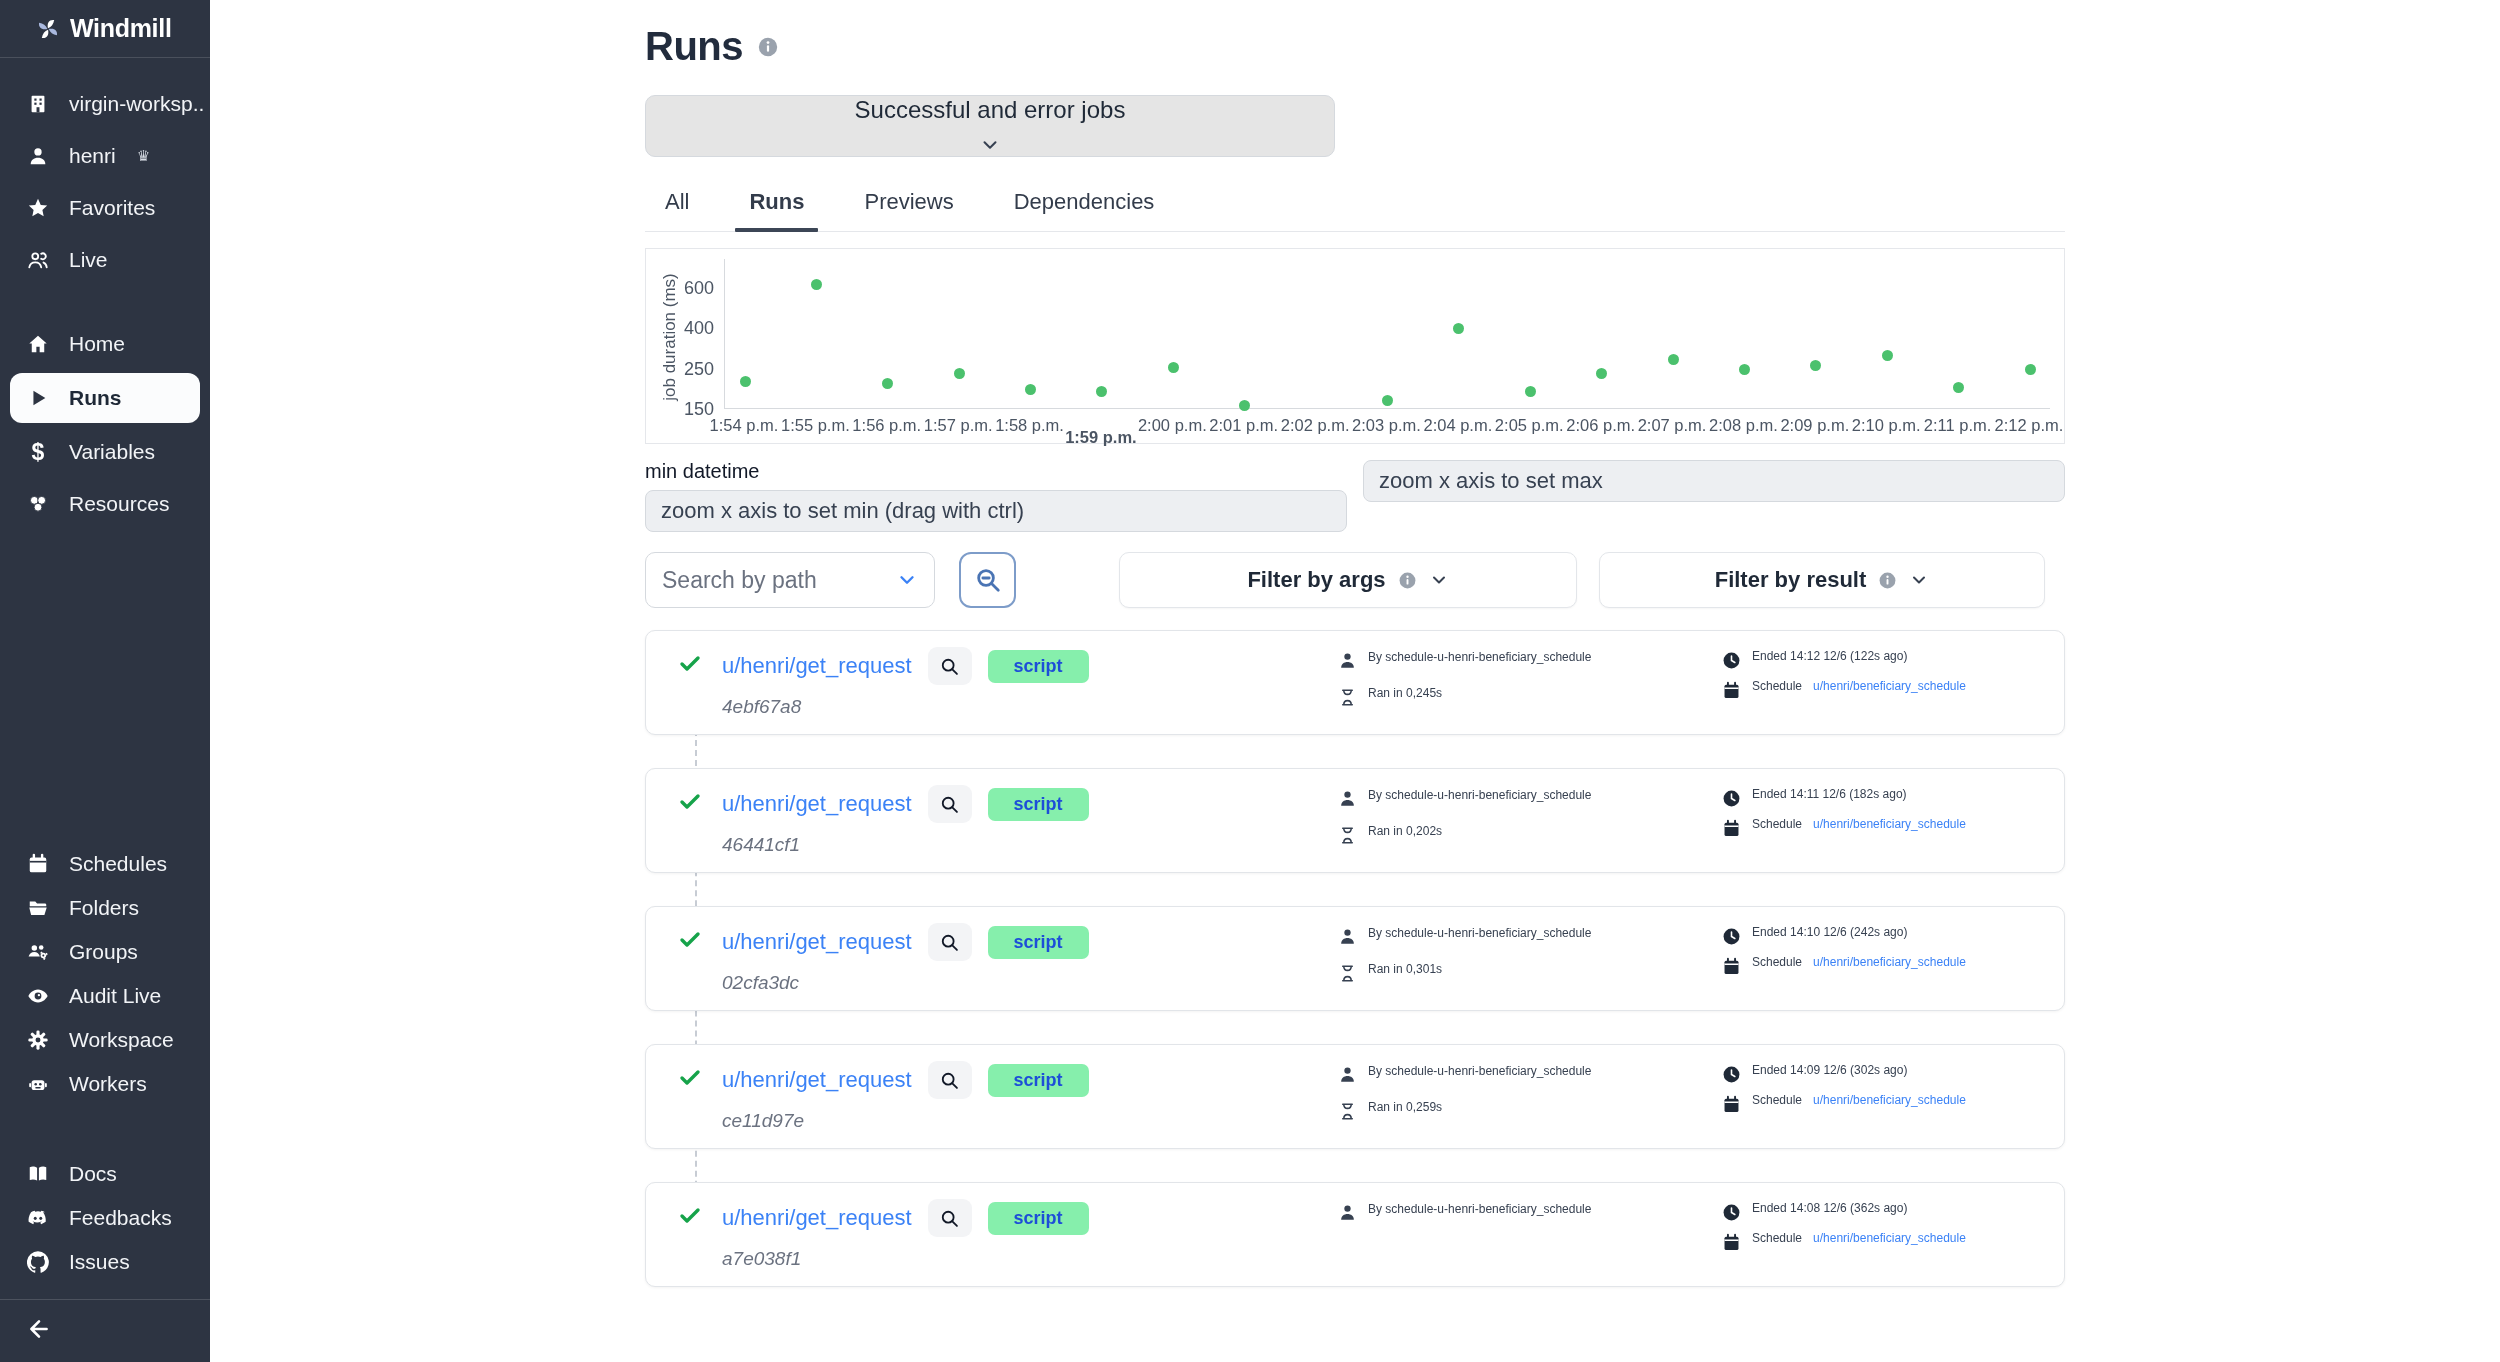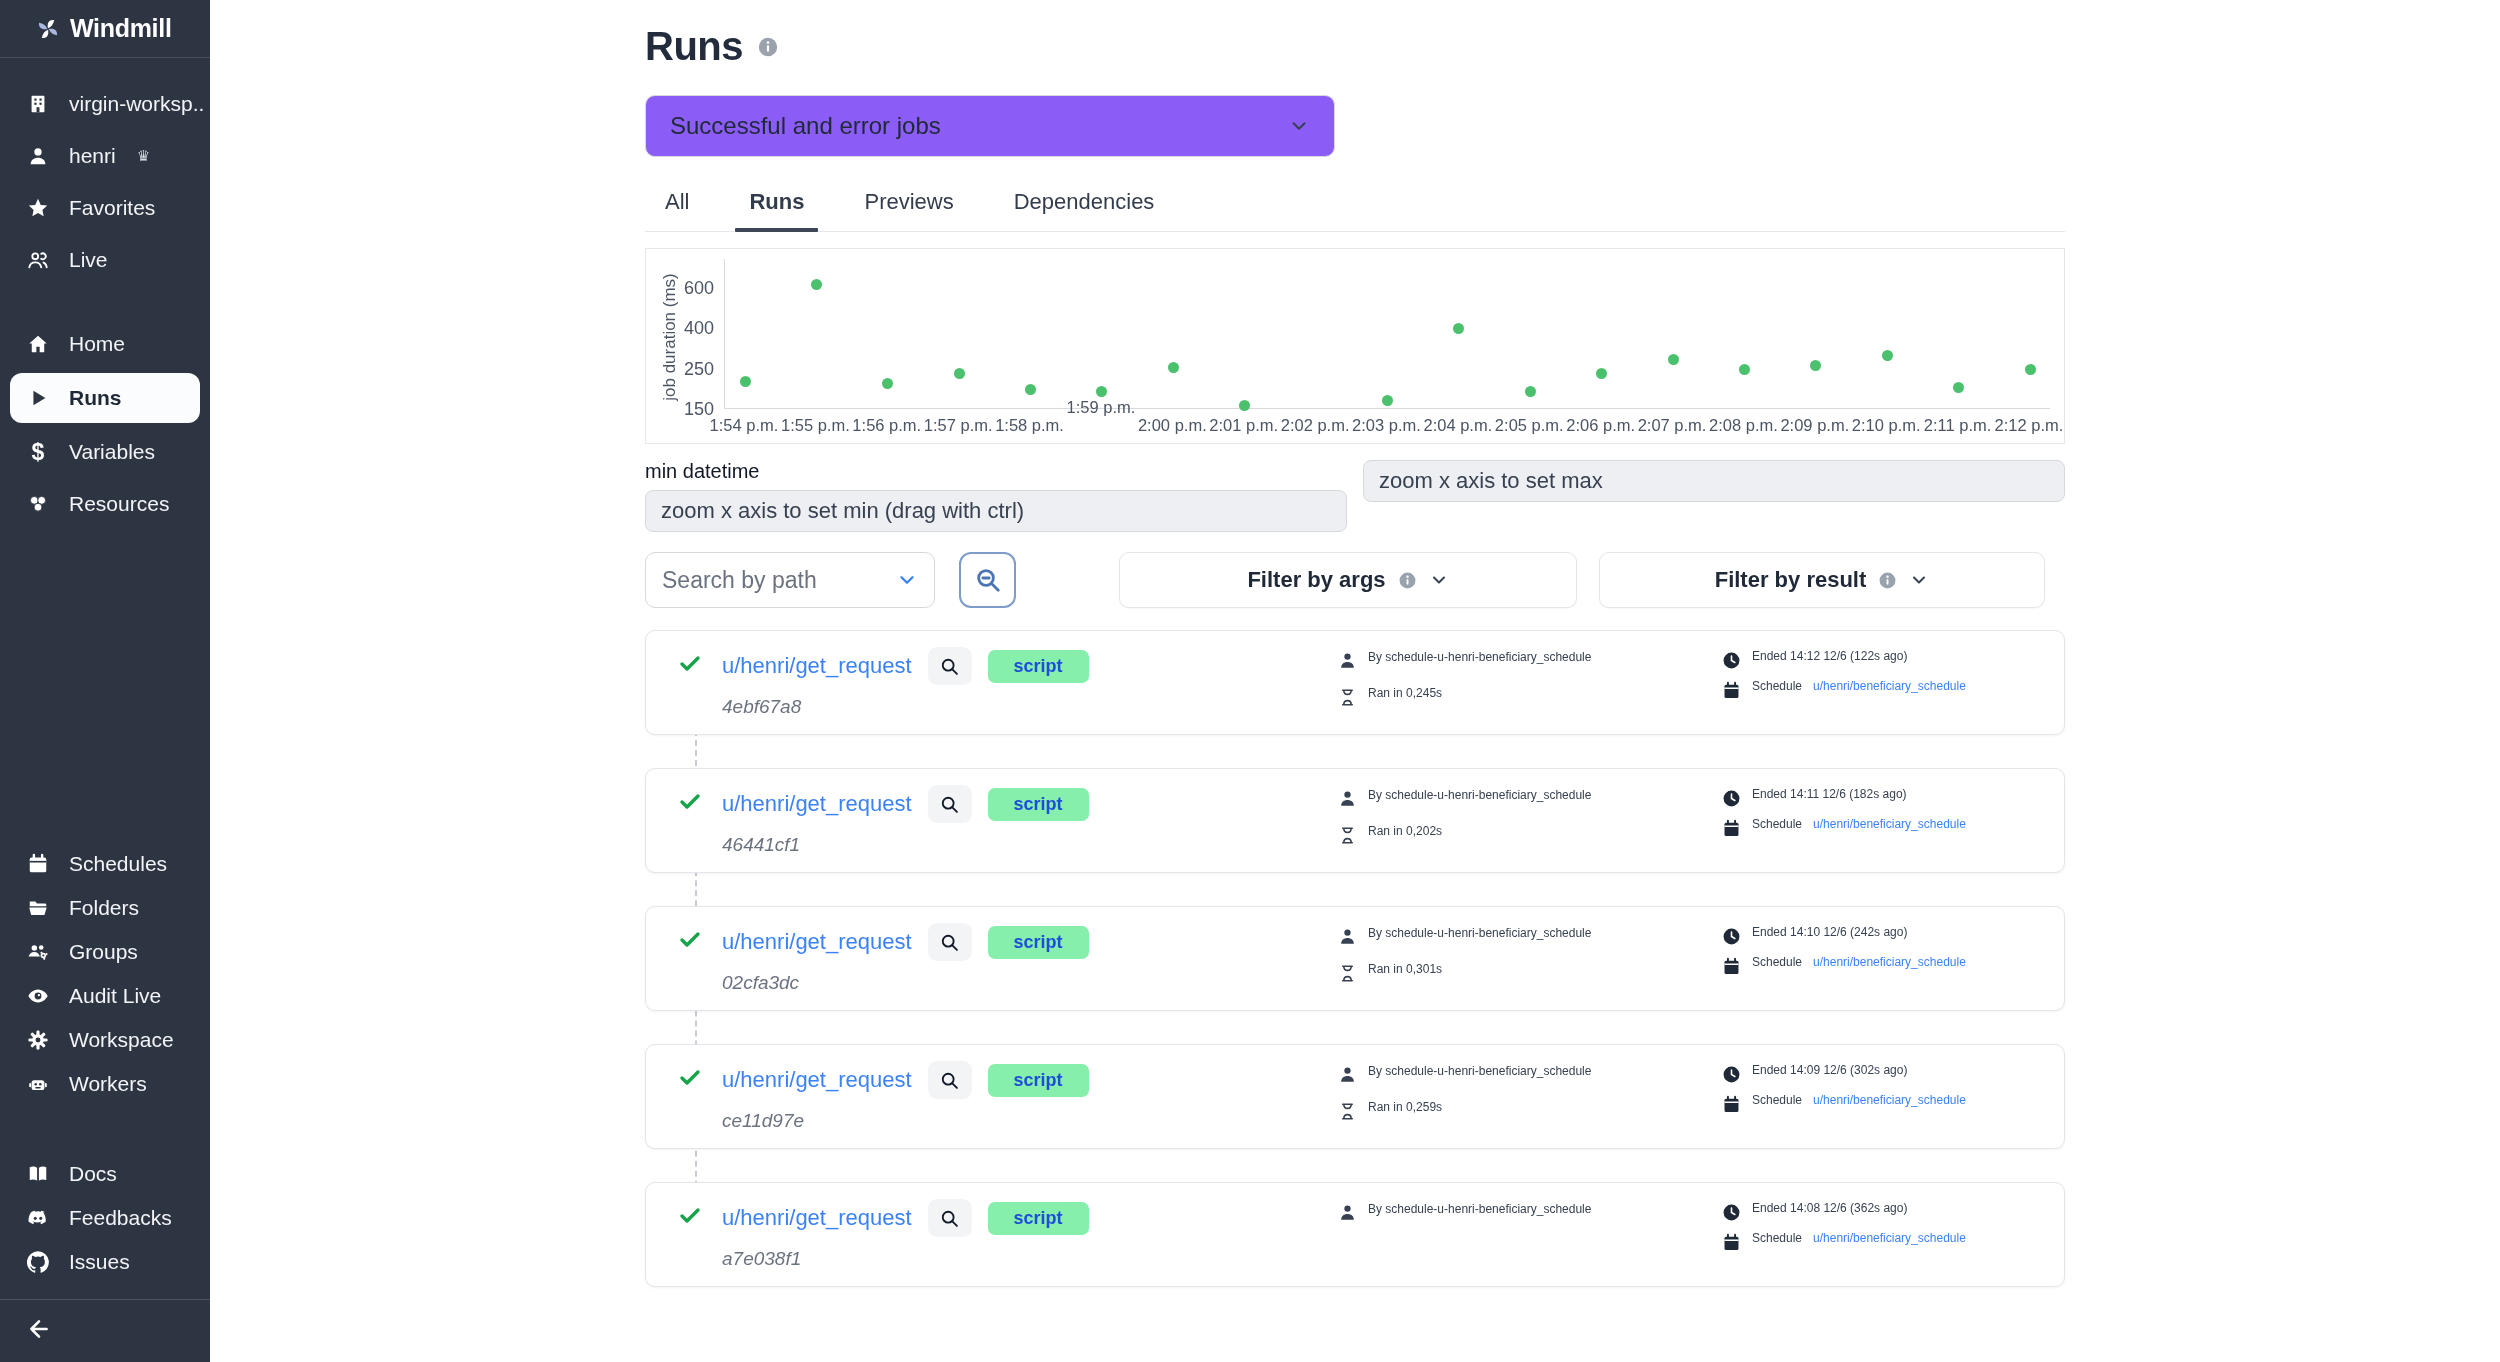--- a/index.html
+++ b/index.html
@@ -34,23 +34,23 @@
 
   
   .main { flex:1; height:1362px; overflow:hidden; }
   .content { width:1420px; margin:0 auto; padding-top:24px; }
 
   .title-row { display:flex; align-items:center; gap:14px; }
   .page-title { font-size:40px; font-weight:800; color:#222c3d; letter-spacing:-.5px; }
   .info-icon svg { width:22px; height:22px; display:block; }
 
   .dd-row { margin-top:26px; display:flex; gap:30px; }
-  .dd { height:62px; border:1px solid #d5d9de; border-radius:10px; background:#8b5cf6;
+  .dd { height:62px; border:1px solid #d5d9de; border-radius:10px; background:#e5e5e5;
     display:flex; align-items:center; justify-content:space-between; padding:0 24px;
-    font-size:24px; color:#1f2937; cursor:pointer; }
+    font-size:24px; color:#1f2937; cursor:pointer;flex-direction:column; }
   .dd-1 { width:690px; } .dd-2 { width:700px; }
   .chev { color:#374151; } .chev svg { width:22px; height:22px; display:block; }
   .chev-blue { color:#3b82f6; }
 
   .tabs-row { margin-top:24px; display:flex; gap:48px; padding-left:14px;
     border-bottom:1px solid #e5e7eb; }
   .tab { font-size:22px; color:#333c4b; padding:8px 6px 16px; position:relative; cursor:pointer; }
   .tab.active { font-weight:700; }
   .tab.active::after { content:''; position:absolute; left:-8px; right:-8px; bottom:-1px;
     height:4px; background:#3c4656; border-radius:1px; }
@@ -382,21 +382,21 @@
         </div>
     <div class="y-tick" style="bottom: 23px;">150</div>
         <div class="y-tick" style="bottom: 63.379px;">250</div>
         <div class="y-tick" style="bottom: 103.758px;">400</div>
         <div class="y-tick" style="bottom: 144.137px;">600</div>
         <div class="x-tick" style="left: 98px; top: 167px;">1:54 p.m.</div>
         <div class="x-tick" style="left: 169.389px; top: 167px;">1:55 p.m.</div>
         <div class="x-tick" style="left: 240.778px; top: 167px;">1:56 p.m.</div>
         <div class="x-tick" style="left: 312.167px; top: 167px;">1:57 p.m.</div>
         <div class="x-tick" style="left: 383.556px; top: 167px;">1:58 p.m.</div>
-        <div class="x-tick" style="left: 454.944px; top: 149px;">1:59 p.m.</div>
+        <div class="x-tick" style="left: 454.944px; top: 179px; font-weight: bold;">1:59 p.m.</div>
         <div class="x-tick" style="left: 526.333px; top: 167px;">2:00 p.m.</div>
         <div class="x-tick" style="left: 597.722px; top: 167px;">2:01 p.m.</div>
         <div class="x-tick" style="left: 669.111px; top: 167px;">2:02 p.m.</div>
         <div class="x-tick" style="left: 740.5px; top: 167px;">2:03 p.m.</div>
         <div class="x-tick" style="left: 811.889px; top: 167px;">2:04 p.m.</div>
         <div class="x-tick" style="left: 883.278px; top: 167px;">2:05 p.m.</div>
         <div class="x-tick" style="left: 954.667px; top: 167px;">2:06 p.m.</div>
         <div class="x-tick" style="left: 1026.06px; top: 167px;">2:07 p.m.</div>
         <div class="x-tick" style="left: 1097.44px; top: 167px;">2:08 p.m.</div>
         <div class="x-tick" style="left: 1168.83px; top: 167px;">2:09 p.m.</div>

